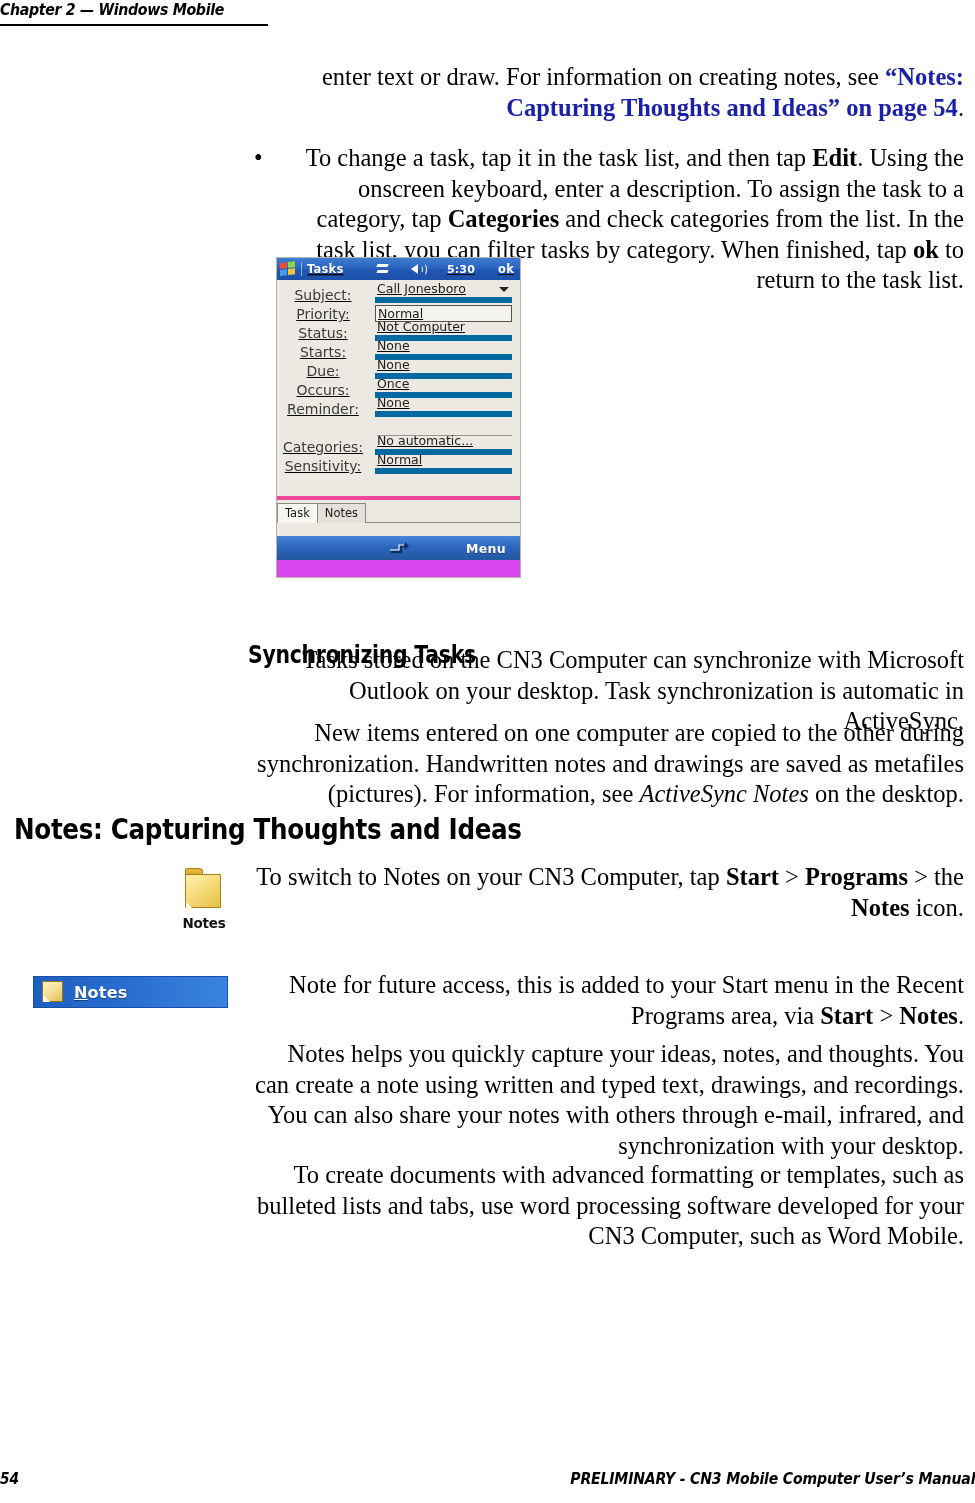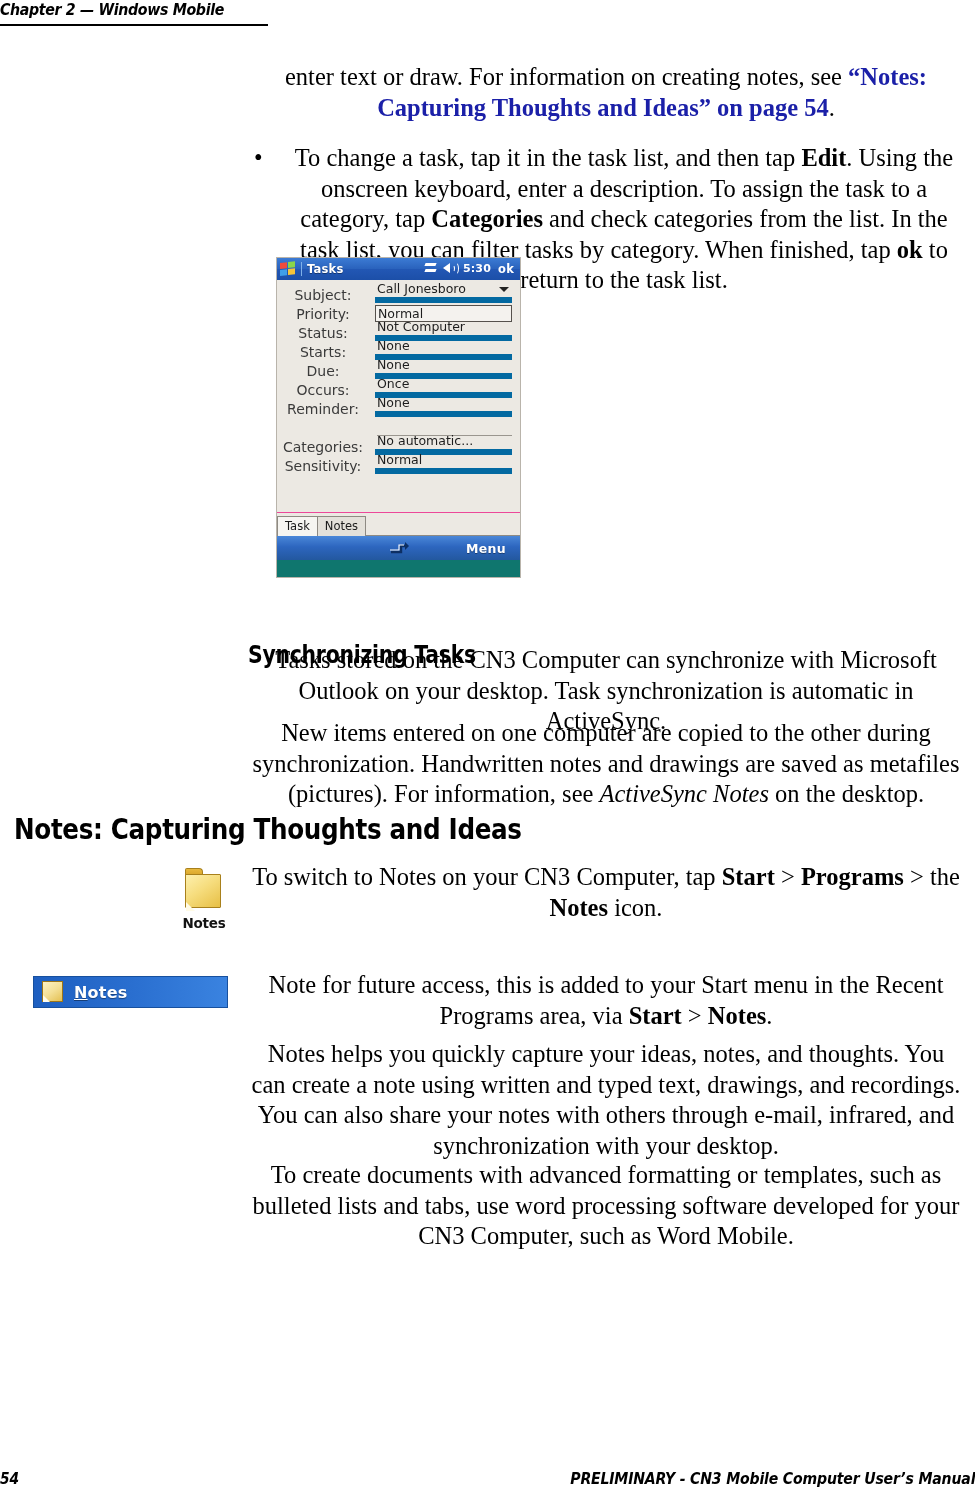--- a/index.html
+++ b/index.html
@@ -50,21 +50,21 @@
   
   .col {
     position: absolute;
     left: 248px;
     width: 716px;
   }
   p.body {
     margin: 0;
     font-size: 24.5px;
     line-height: 30.5px;
-    text-align: center;
+    text-align: right;
     color: #000;
   }
   .blue {
     color: #1b20a8;
     font-weight: bold;
   }
   .b { font-weight: bold; }
   .i { font-style: italic; }
 
   
@@ -104,25 +104,26 @@
     color: #000;
   }
 
   
   .pda {
     position: absolute;
     left: 276px;
     top: 257px;
     width: 245px;
     height: 321px;
-    background: #0f766e;
+    background: #d946ef;
     border: 1px solid #b9b4ab;
     box-sizing: border-box;
     overflow: hidden;
     font-family: "DejaVu Sans", sans-serif;
+    text-decoration: underline;
   }
   .pda-title {
     position: relative;
     height: 22px;
     background: linear-gradient(to bottom, #3c7bd4 0%, #2a63bd 48%, #2257b4 52%, #1c4fa8 100%);
     display: flex;
     align-items: center;
     color: #ffffff;
   }
   .win-flag {
@@ -150,21 +151,22 @@
   }
   .pda-title .tname {
     font-size: 11.5px;
     font-weight: bold;
     letter-spacing: 0.2px;
     text-shadow: 0 1px 0 rgba(0,0,0,.35);
   }
   .pda-title .tright {
     margin-left: auto;
     display: flex;
-    gap: 5px;
+    align-items: center;
+    gap: 21px;
     padding-right: 4px;
   }
   .icon-sync {
     width: 14px; height: 12px; position: relative; display: inline-block;
   }
   .icon-sync::before, .icon-sync::after {
     content: ""; position: absolute; width: 11px; height: 3px; background: #ffffff;
   }
   .icon-sync::before { top: 1px; left: 1px; transform: skewX(-22deg); }
   .icon-sync::after  { top: 7px; left: 1px; transform: skewX(-22deg); }
@@ -236,25 +238,25 @@
     border-top: 5px solid #222;
   }
   .empty-rule {
     margin: 0 8px 0 100px;
     border-bottom: 1px solid #9a968f;
     height: 18px;
   }
 
   .pda-tabs {
     position: absolute;
-    left: 0; right: 0; bottom: 0;
+    left: 0; right: 0; bottom: 13px;
     height: 23px;
     display: flex;
     align-items: flex-end;
-    border-top: 1px solid #ec4899;
+    border-top: 4px solid #ec4899;
     background: #ece9e3;
   }
   .pda-tabs .tab {
     font-size: 11.5px;
     color: #1a1a1a;
     padding: 2px 7px 3px 7px;
     border: 1px solid #8e8a83;
     border-bottom: none;
     background: #e4e1da;
     margin-right: -1px;

